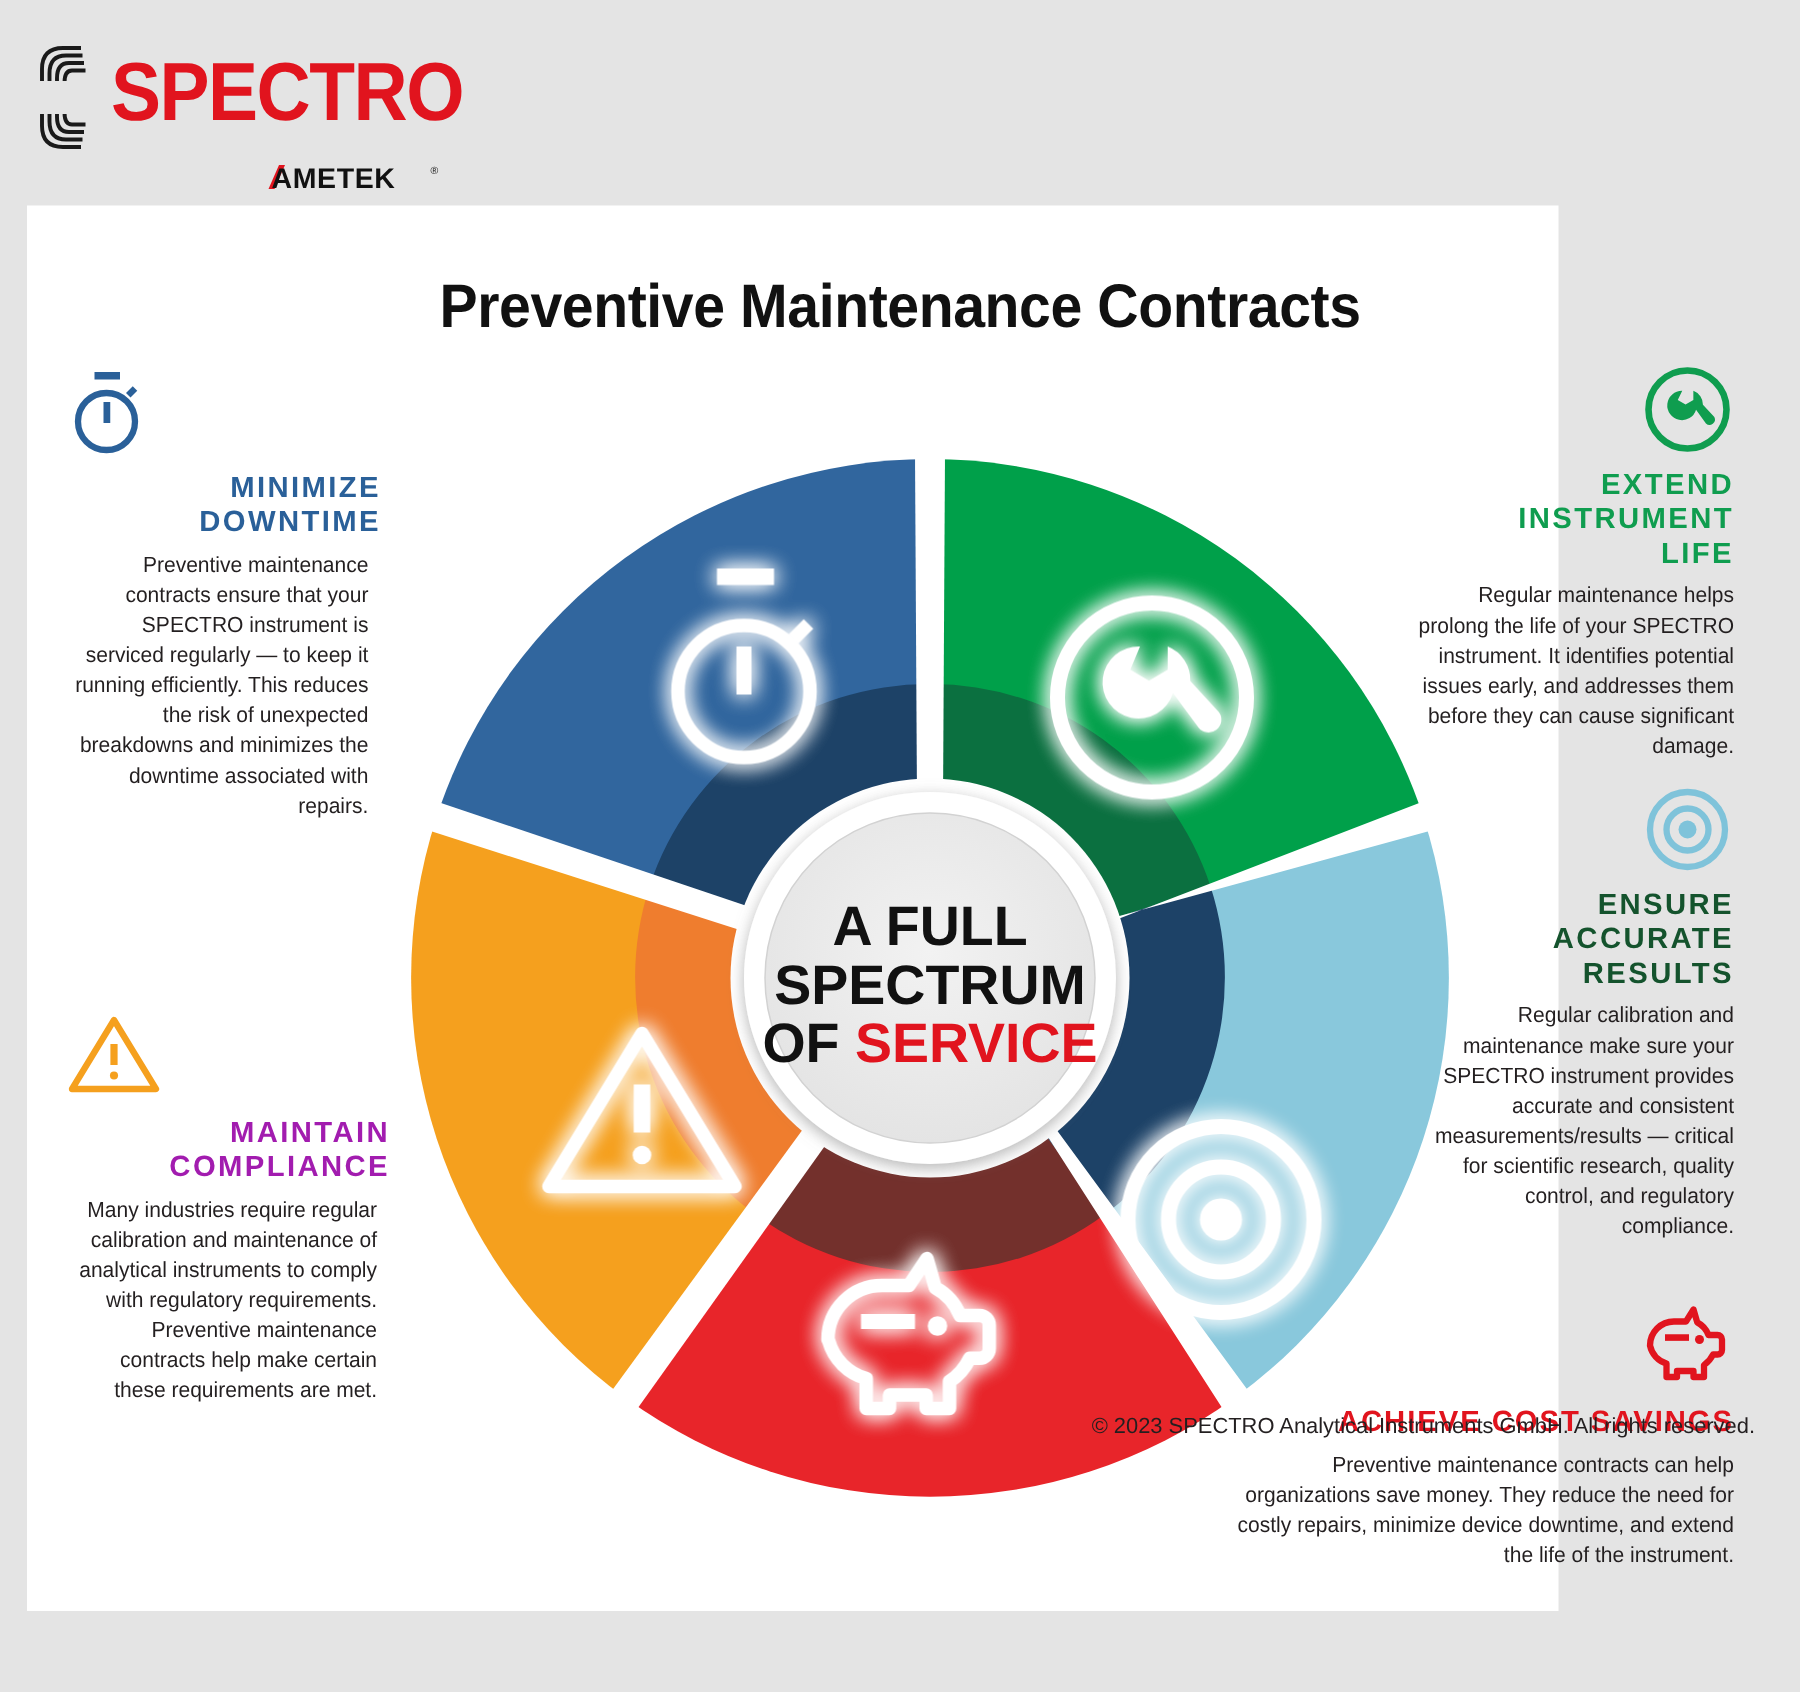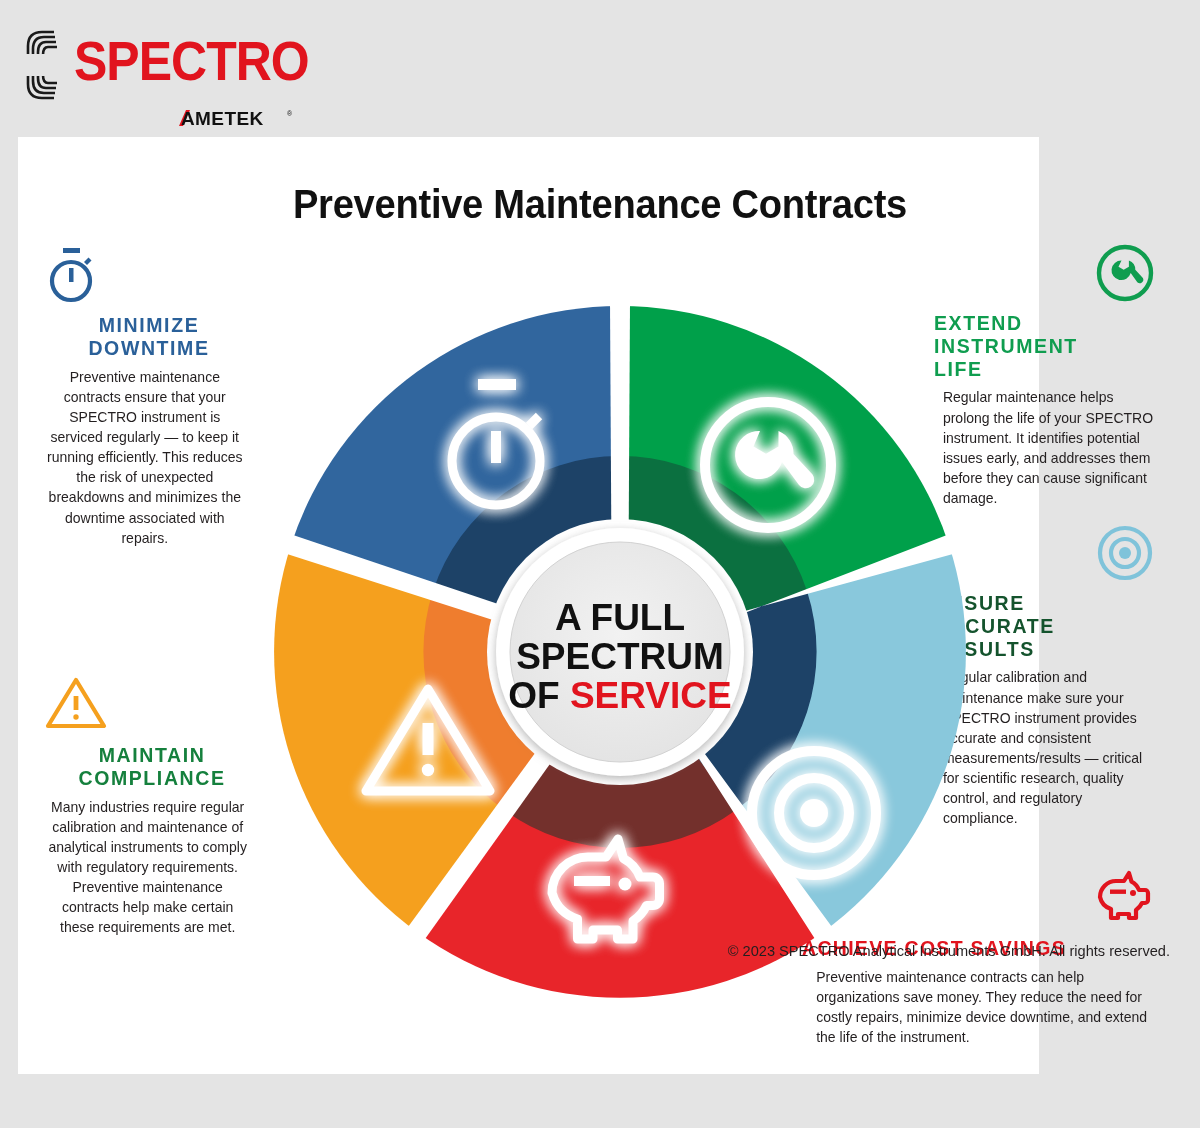--- a/index.html
+++ b/index.html
@@ -100,23 +100,23 @@
   }
   .block p {
     margin: 0;
     font-family: "Liberation Sans", sans-serif;
     font-size: 14.6px;
     line-height: 1.38;
     color: #231f20;
     transform: scaleX(0.96);
     transform-origin: inherit;
   }
-  .block-left  { text-align: center; }
+  .block-left  { text-align: right; }
   .block-left p  { transform-origin: left center; }
-  .block-right { text-align: left; }
+  .block-right { text-align: right; }
   .block-right p { transform-origin: right center; }
 
   #block-minimize   { left: 26px;  top: 107px; width: 210px; }
   #block-compliance { left: 26px;  top: 537px; width: 216px; }
   #block-extend     { left: 916px; top: 105px; width: 222px; }
   #block-ensure     { left: 916px; top: 385px; width: 222px; }
   #block-savings    { left: 784px; top: 730px; width: 354px; }
 
   #block-savings h3 { letter-spacing: 1.3px; font-size: 19.5px; }
 
@@ -183,21 +183,21 @@
   </div>
 
   <div class="block block-left" id="block-compliance">
     <span class="icon-wrap">
       <svg width="64" height="58" viewBox="0 0 64 58">
         <path d="M32 6 L60 52 H4 Z" fill="none" stroke="#f5a01e" stroke-width="4.2" stroke-linejoin="round"></path>
         <rect x="29.6" y="22" width="4.8" height="14" fill="#f5a01e"></rect>
         <circle cx="32" cy="43" r="2.7" fill="#f5a01e"></circle>
       </svg>
     </span>
-    <h3 style="color:#15803d">
+    <h3 style="color:#a21caf">
       <span>MAINTAIN</span><br>
       <span>COMPLIANCE</span>
     </h3>
     <p>Many industries require regular calibration and maintenance of analytical instruments to comply with regulatory requirements. Preventive maintenance contracts help make certain these requirements are met.</p>
   </div>
 
   <div class="block block-right" id="block-extend">
     <span class="icon-wrap">
       <svg width="62" height="62" viewBox="0 0 62 62">
         <circle cx="31" cy="31" r="26" fill="none" stroke="#0f9d4f" stroke-width="4.4"></circle>

